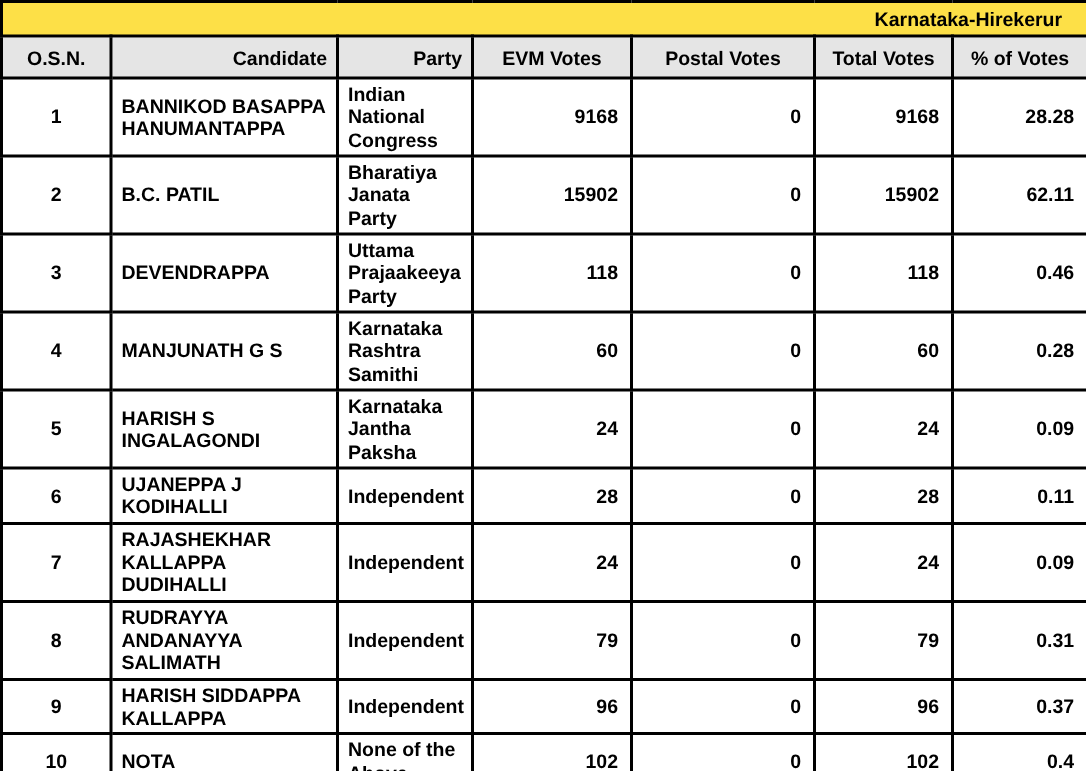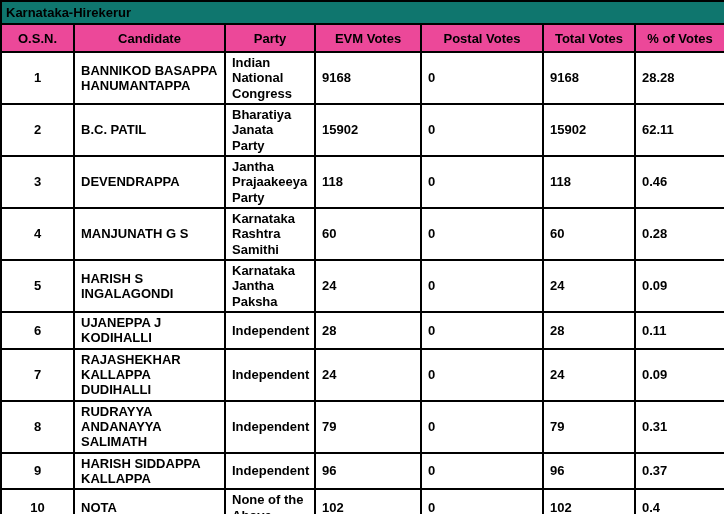--- a/index.html
+++ b/index.html
@@ -1,26 +1,26 @@
 <!DOCTYPE html>
 <html><head>
 <meta charset="utf-8">
 <style>
   html,body{margin:0;padding:0;background:#fff;}
   body{font-family:"Liberation Sans","DejaVu Sans",sans-serif;color:#000;}
   .wrap{width:724px;}
   table.results{width:724px;border-collapse:collapse;table-layout:fixed;background:#fff;}
   table.results td{border:2px solid #000;overflow:hidden;}
-  .bar{background:#0f766e;text-align:left;font-weight:bold;font-size:13px;height:19px;padding:1px 4px;}
-  .colhead td{background:#ec4899;font-weight:bold;font-size:13px;height:22px;padding:2px 6px;}
+  .bar{background:#fde047;text-align:right;font-weight:bold;font-size:13px;height:19px;padding:1px 16px;}
+  .colhead td{background:#e5e5e5;font-weight:bold;font-size:13px;height:22px;padding:2px 6px;}
   .c-center{text-align:center;}
-  .c-left{text-align:center;padding-left:6px;}
+  .c-left{text-align:right;padding-left:6px;}
   .c-right{text-align:center;padding-right:8px;}
   td.data{font-weight:bold;font-size:13px;line-height:1.18;padding:2px 6px;vertical-align:middle;background:#fff;}
-  td.num{text-align:left;padding-right:8px;}
+  td.num{text-align:right;padding-right:8px;}
   td.osn{text-align:center;}
 </style>
 </head>
 <body>
 
 <div class="wrap">
 <table class="results">
   <colgroup>
     <col style="width:73px">
         <col style="width:151px">
@@ -62,21 +62,21 @@
     <td class="data">Bharatiya Janata Party</td>
     <td class="data num">15902</td>
     <td class="data num">0</td>
     <td class="data num">15902</td>
     <td class="data num">62.11</td>
   </tr>
 
   <tr style="height:51px">
     <td class="data osn">3</td>
     <td class="data">DEVENDRAPPA</td>
-    <td class="data">Jantha Prajaakeeya Party</td>
+    <td class="data">Uttama Prajaakeeya Party</td>
     <td class="data num">118</td>
     <td class="data num">0</td>
     <td class="data num">118</td>
     <td class="data num">0.46</td>
   </tr>
 
   <tr style="height:51px">
     <td class="data osn">4</td>
     <td class="data">MANJUNATH G S</td>
     <td class="data">Karnataka Rashtra Samithi</td>

